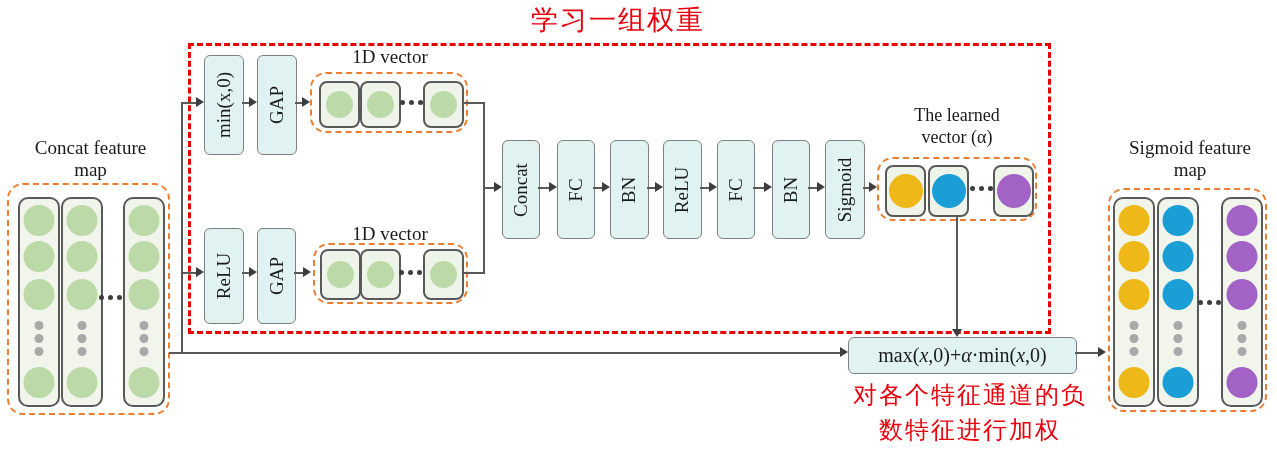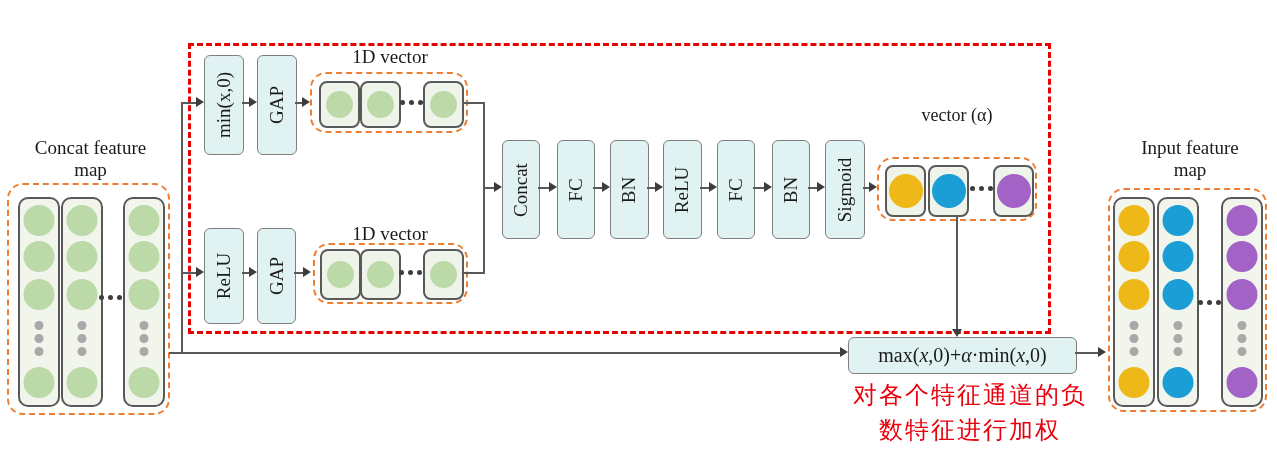--- a/index.html
+++ b/index.html
@@ -74,20 +74,21 @@
         border-left:8px solid #3d3d3d; }
   .ad { position:absolute; width:0; height:0;
         border-left:5px solid transparent; border-right:5px solid transparent;
         border-top:8px solid #3d3d3d; }
 </style>
 </head>
 <body>
 
 <div class="canvas">
 
+  <div class="title">学习一组权重</div>
 
   <div class="rdash" style="left:188px; top:43px; width:857px; height:285px;"></div>
 
   <div class="maplabel" style="left:18px; top:137px; width:145px;">
     <div>Concat feature</div>
     <div>map</div>
   </div>
   <div class="odash" style="left:7px; top:183px; width:159px; height:228px;">
     <div class="fmcol" style="left:9px; top:12px;">
       <i class="cir big green b1"></i>
@@ -187,20 +188,21 @@
     <span>FC</span>
     </div>
   <div class="pbox" style="left:772px; top:140px; width:36px; height:97px;">
     <span>BN</span>
     </div>
   <div class="pbox" style="left:825px; top:140px; width:38px; height:97px;">
     <span>Sigmoid</span>
     </div>
 
   <div class="slopeslabel" style="left:877px; top:105px; width:160px;">
+    <div>The learned</div>
     <div>vector (α)</div>
   </div>
   <div class="odash" style="left:877px; top:157px; width:156px; height:60px;">
     <div class="vsq h48" style="left:6px; top:6px;">
         <i class="vc d34 yellow"></i>
       </div>
     <div class="vsq h48" style="left:49px; top:6px;">
         <i class="vc d34 blue"></i>
       </div>
     <div class="vsq h48" style="left:114px; top:6px;">
@@ -222,21 +224,21 @@
       <span class="fi">x</span>
       <span>,0)</span>
   </div>
 
   <div class="cnnote" style="left:825px; top:378px; width:290px;">
     <div>对各个特征通道的负</div>
     <div>数特征进行加权</div>
   </div>
 
   <div class="maplabel" style="left:1115px; top:137px; width:150px;">
-    <div>Input feature</div>
+    <div>Sigmoid feature</div>
     <div>map</div>
   </div>
   <div class="odash" style="left:1108px; top:188px; width:155px; height:220px;">
     <div class="fmcol" style="left:3px; top:7px;">
       <i class="cir big yellow b1"></i>
       <i class="cir big yellow b2"></i>
       <i class="cir big yellow b3"></i>
       <i class="cir sm s1"></i>
       <i class="cir sm s2"></i>
       <i class="cir sm s3"></i>

